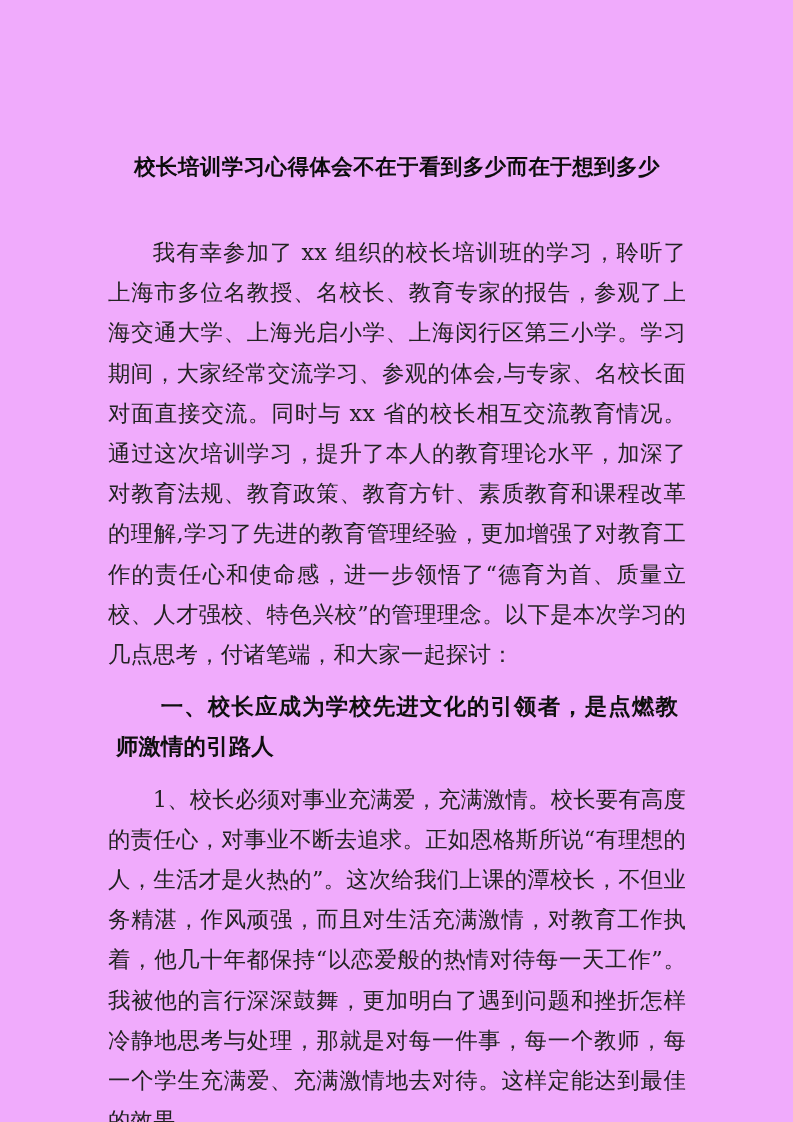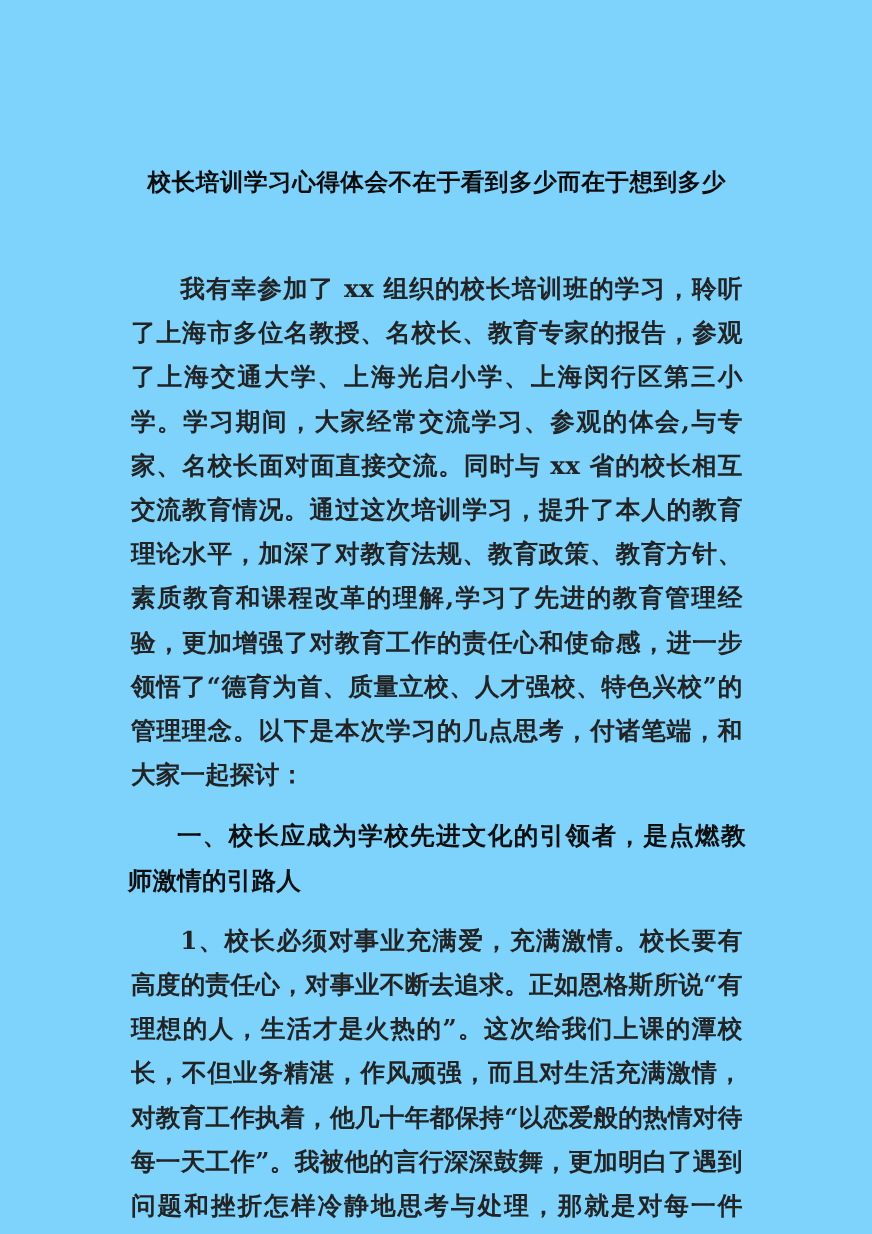--- a/index.html
+++ b/index.html
@@ -13,21 +13,21 @@
     overflow: hidden;
     font-family: "DejaVu Serif", "Liberation Serif", serif;
     color: #1a1a1a;
     -webkit-font-smoothing: antialiased;
   }
 
   .page {
     position: relative;
     width: 793px;
     height: 1122px;
-    background: #7dd3fc;
+    background: #f0abfc;
     box-sizing: border-box;
   }
 
   .content {
     position: absolute;
     left: 104px;
     top: 150px;
     width: 586px;
   }
 
@@ -41,31 +41,30 @@
     color: #0d0d0d;
     margin: 0 0 6px 0;
     white-space: nowrap;
   }
 
   .spacer-after-title {
     height: 38px;
   }
 
   p.body-para {
-    margin: 15px;
+    margin: 4px;
     font-family: "DejaVu Serif", "Liberation Serif", serif;
     font-size: 22.4px;
     line-height: 40.2px;
     text-align: justify;
     text-justify: inter-ideograph;
     text-indent: 2em;
     letter-spacing: 0.15px;
     color: #232323;
     word-break: break-all;
-    font-weight: bold;
   }
 
   p.section-heading {
     margin: 12px;
     font-family: "DejaVu Serif", "Liberation Serif", serif;
     font-weight: bold;
     font-size: 22.4px;
     line-height: 40.2px;
     text-align: justify;
     text-justify: inter-ideograph;

